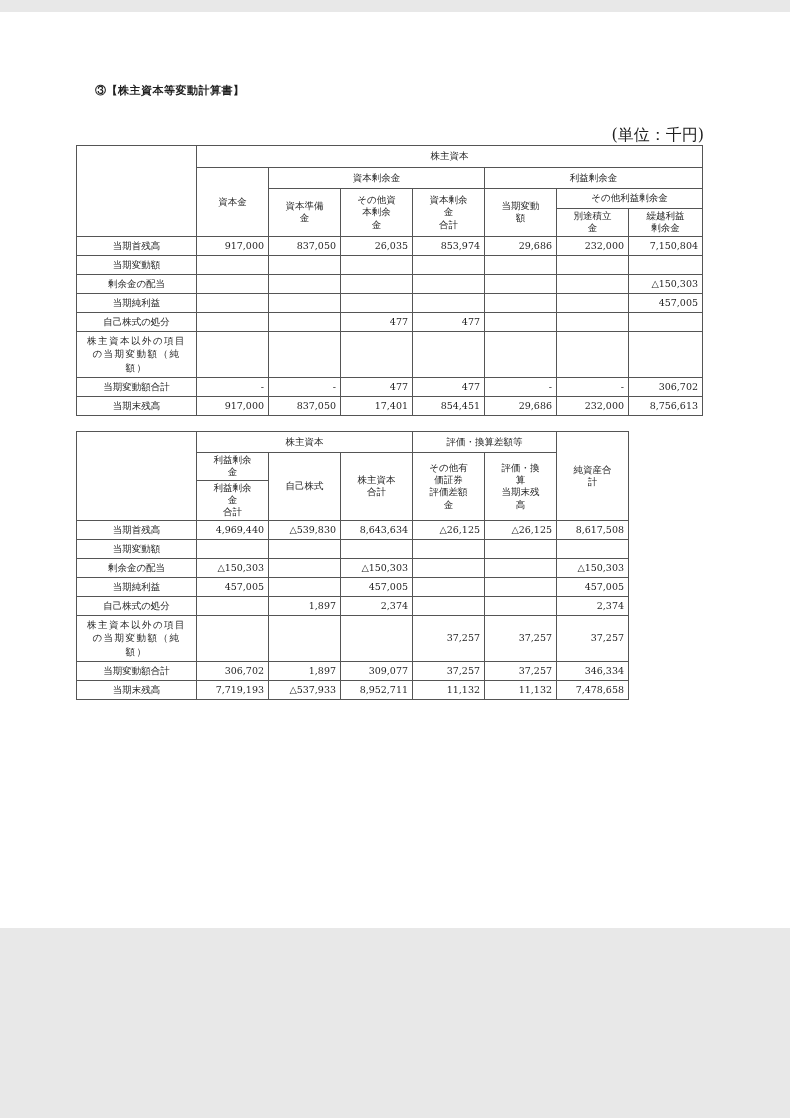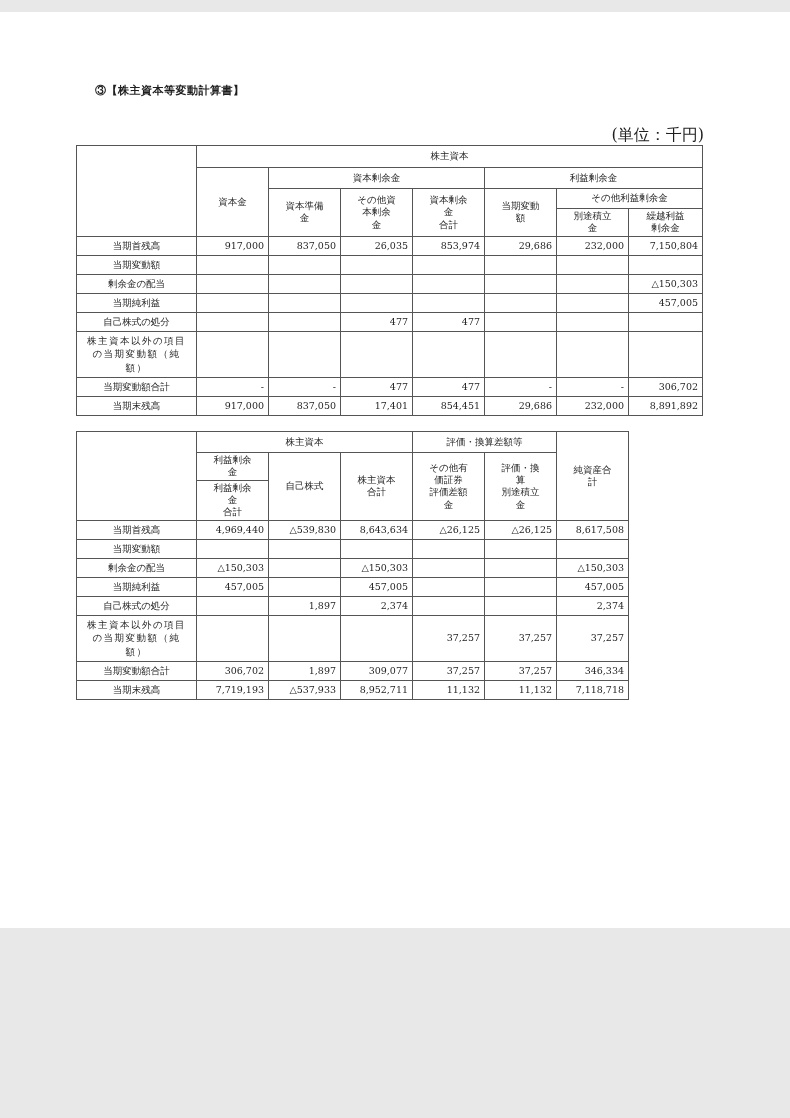--- a/index.html
+++ b/index.html
@@ -168,21 +168,21 @@
           <td class="num">306,702</td>
         </tr>
         <tr>
           <td class="lbl">当期末残高</td>
           <td class="num">917,000</td>
           <td class="num">837,050</td>
           <td class="num">17,401</td>
           <td class="num">854,451</td>
           <td class="num">29,686</td>
           <td class="num">232,000</td>
-          <td class="num">8,891,892</td>
+          <td class="num">8,756,613</td>
         </tr>
       </tbody>
     </table>
   </div>
 
   <div class="tbl-wrap2">
     <table class="t2">
       <colgroup>
         <col style="width:120px">
           <col style="width:72px">
@@ -199,21 +199,21 @@
           <th colspan="2">評価・換算差額等</th>
           <th rowspan="3">純資産合計</th>
         </tr>
         <tr class="hr2">
           <th>利益剰余金</th>
           <th rowspan="2">自己株式</th>
           <th rowspan="2">株主資本合計</th>
           <th rowspan="2">その他有価証券
 評価差額金</th>
           <th rowspan="2">評価・換算
-別途積立金</th>
+当期末残高</th>
         </tr>
         <tr class="hr3">
           <th>利益剰余金
 合計</th>
         </tr>
       </thead>
       <tbody>
         <tr>
           <td class="lbl">当期首残高</td>
           <td class="num">4,969,440</td>
@@ -279,20 +279,20 @@
           <td class="num">37,257</td>
           <td class="num">346,334</td>
         </tr>
         <tr>
           <td class="lbl">当期末残高</td>
           <td class="num">7,719,193</td>
           <td class="num">△537,933</td>
           <td class="num">8,952,711</td>
           <td class="num">11,132</td>
           <td class="num">11,132</td>
-          <td class="num">7,118,718</td>
+          <td class="num">7,478,658</td>
         </tr>
       </tbody>
     </table>
   </div>
 
 
 </div>
 
 </body></html>

